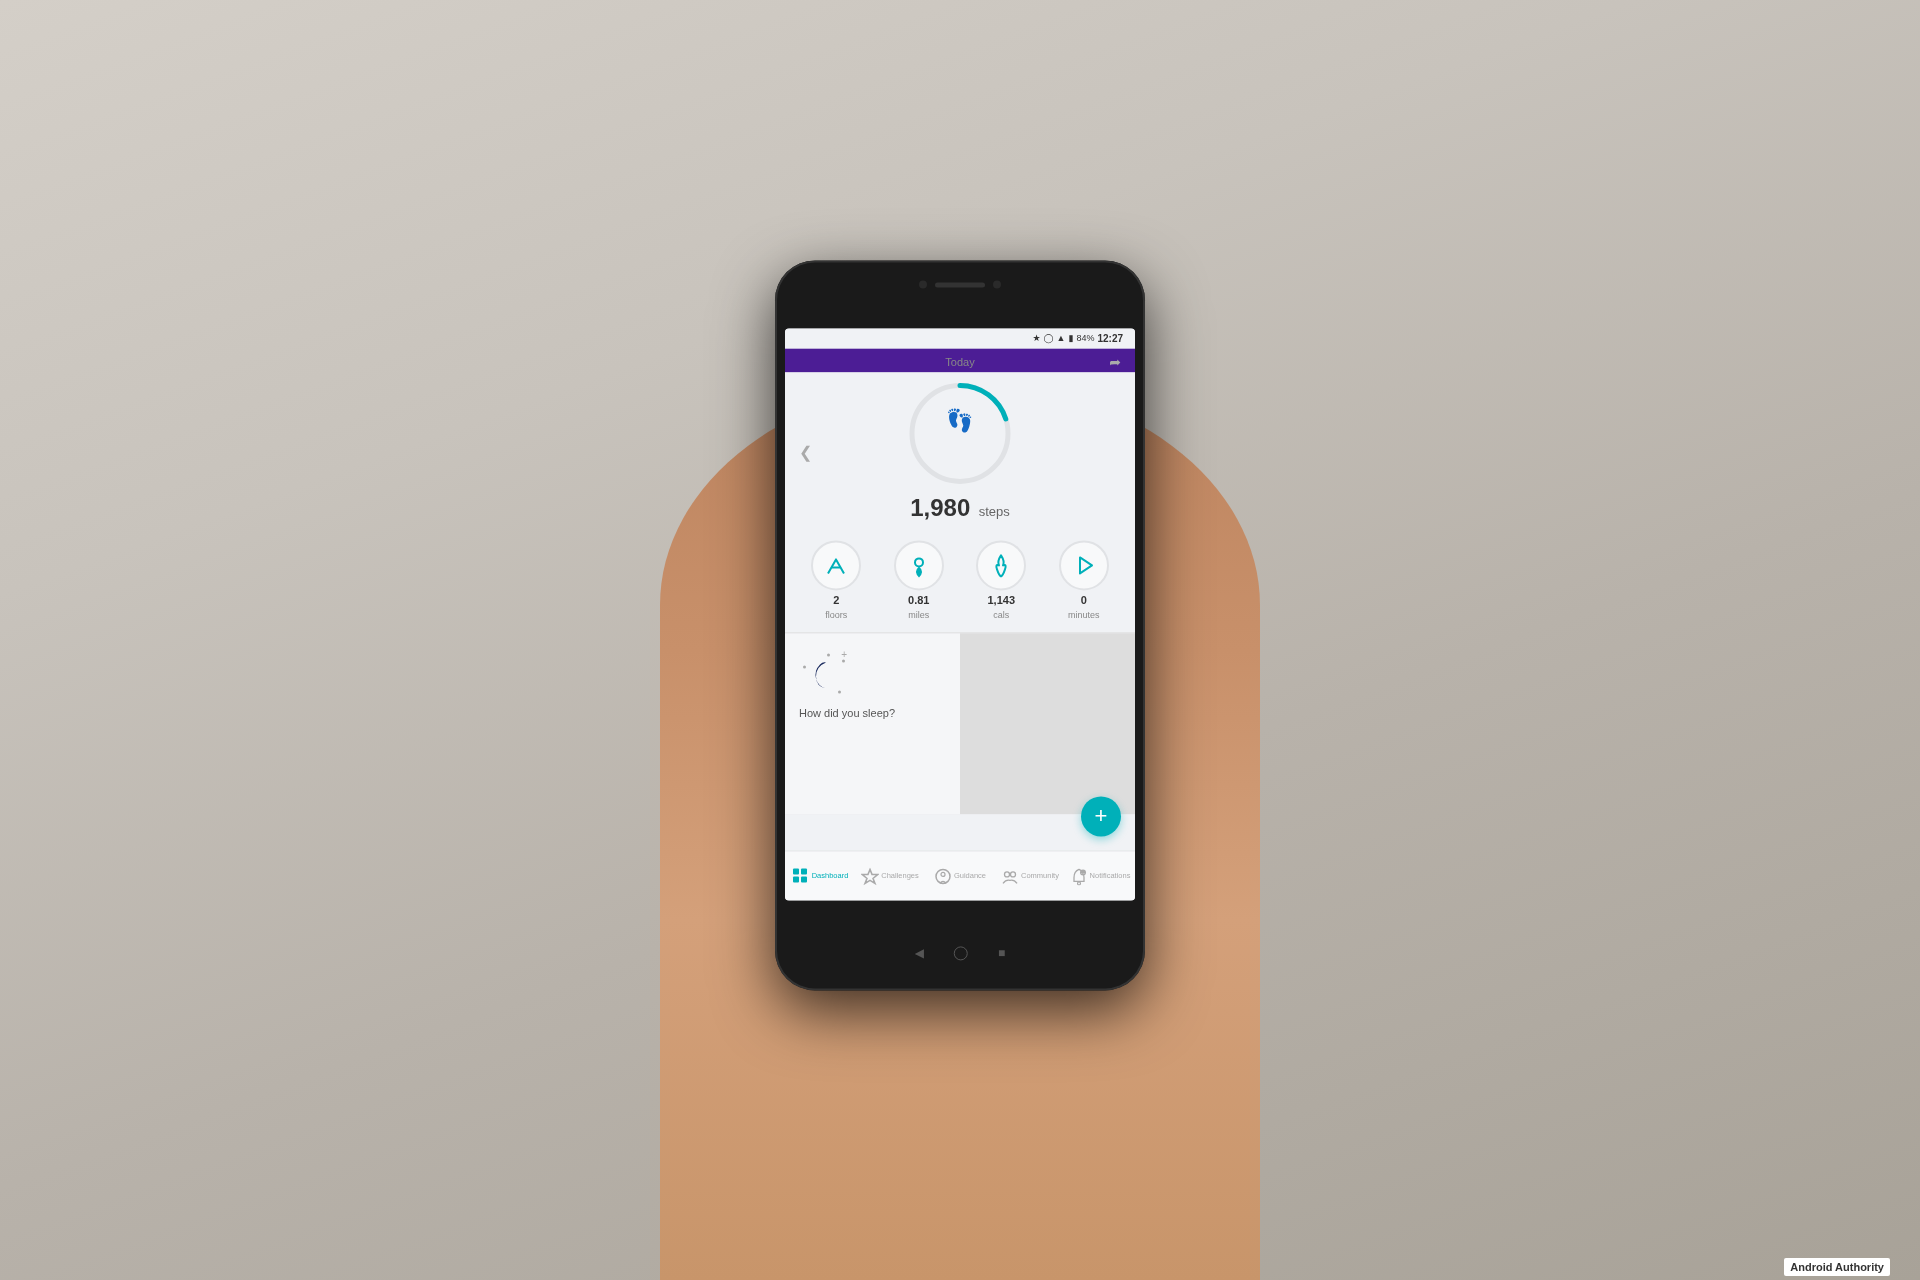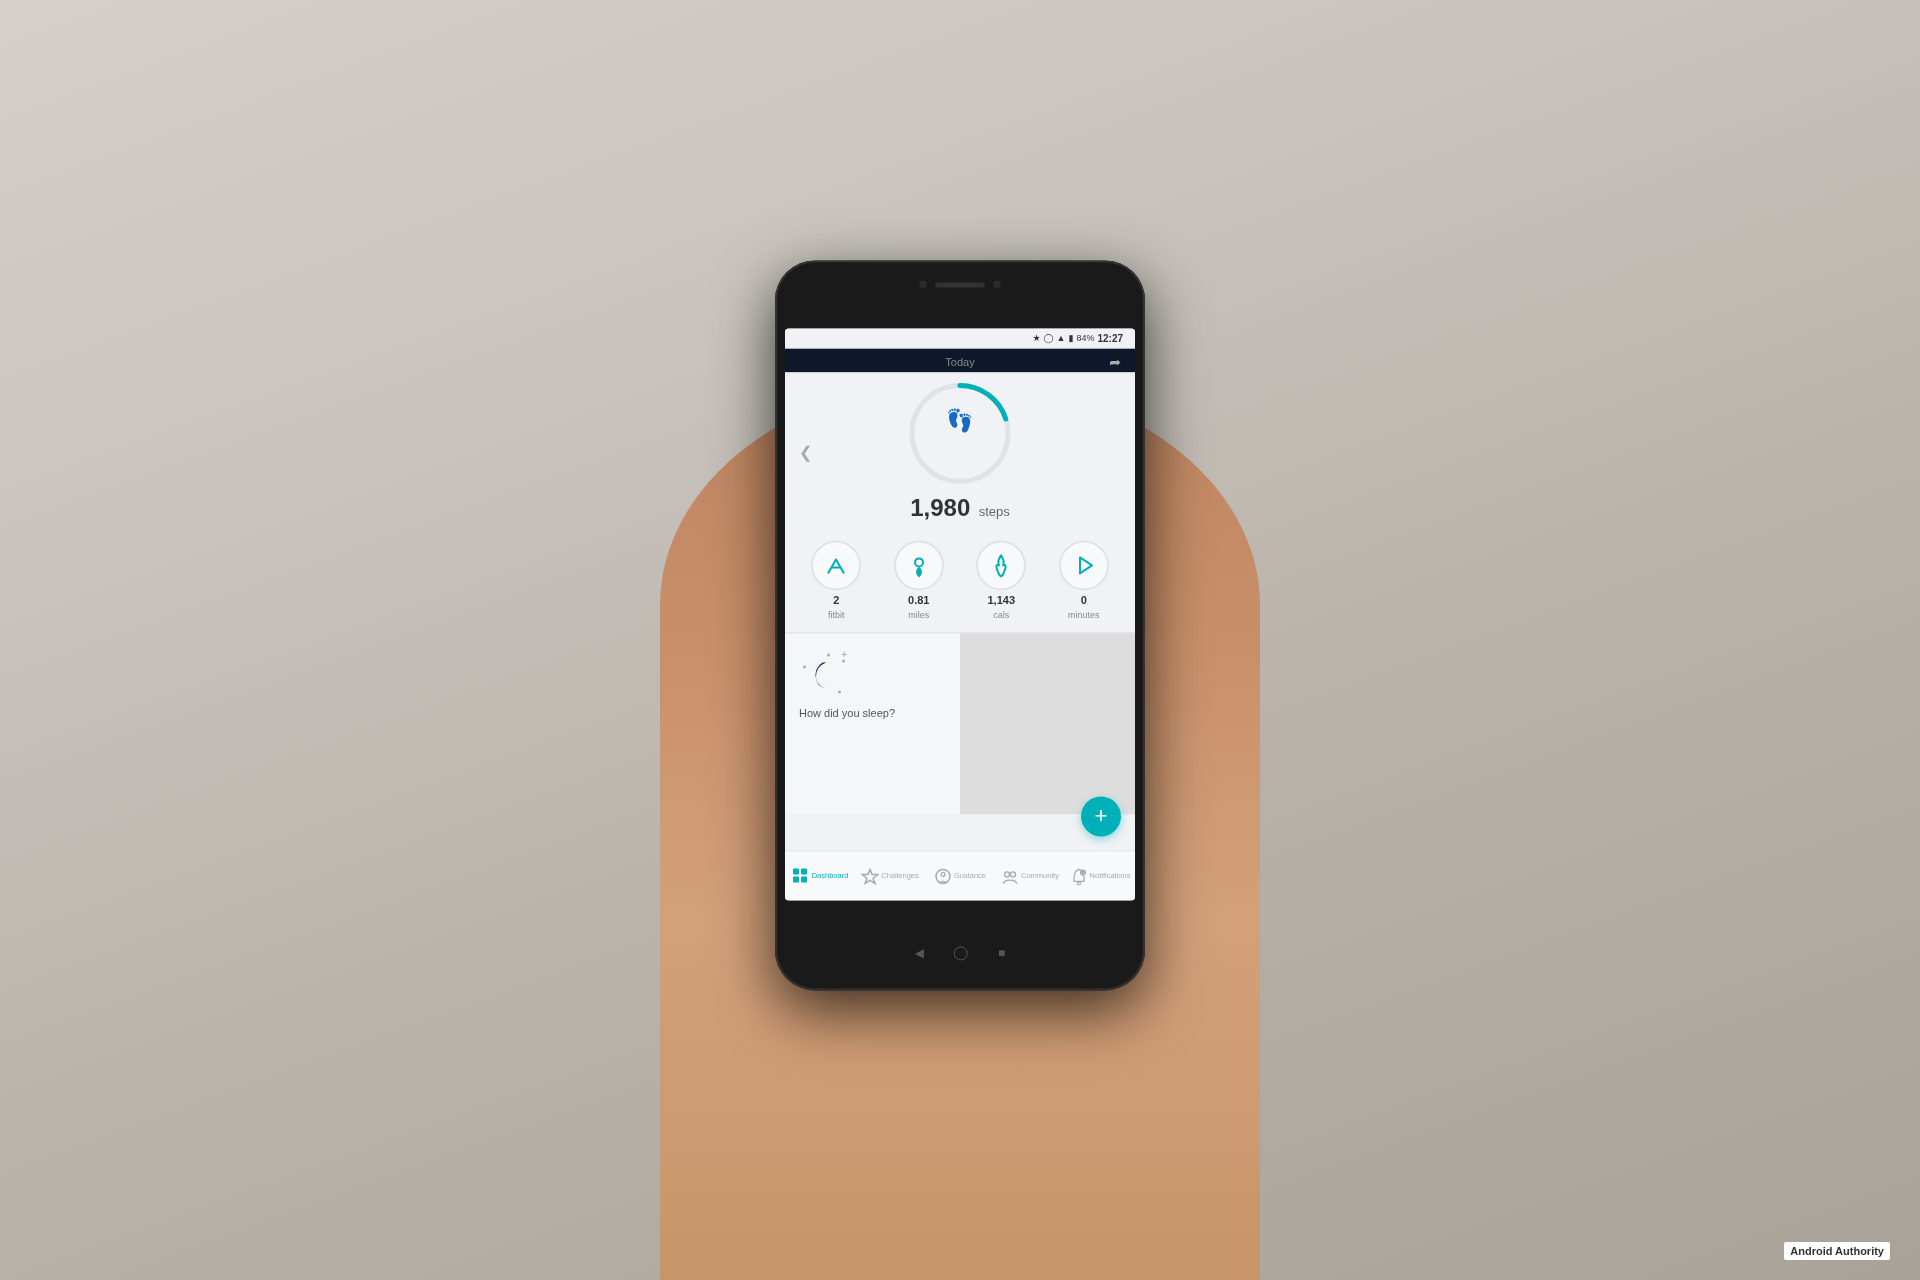--- a/index.html
+++ b/index.html
@@ -109,21 +109,21 @@
     
     .scroll-content {
       flex: 1;
       overflow: hidden;
       display: flex;
       flex-direction: column;
     }
 
     
     .today-section {
-      background: #0f172a;
+      background: #4c1d95;
       padding: 8px 14px 4px;
       display: flex;
       align-items: center;
       justify-content: center;
       position: relative;
     }
 
     .today-label {
       font-size: 11px;
       color: #888;
@@ -351,21 +351,21 @@
     .camera {
       width: 8px;
       height: 8px;
       border-radius: 50%;
       background: #2a2a2a;
     }
 
     
     .watermark {
       position: absolute;
-      bottom: 20px;
+      bottom: 4px;
       right: 30px;
       z-index: 20;
       display: flex;
       align-items: center;
       gap: 4px;
     }
 
     .watermark-text {
       background: white;
       color: #333;
@@ -457,21 +457,21 @@
       <div class="stats-grid">
 
         <div class="stat-item">
           <div class="stat-circle">
             <svg width="28" height="28" viewBox="0 0 28 28">
               <path d="M6 22 L14 8 L22 22" fill="none" stroke="#00b0b9" stroke-width="2" stroke-linejoin="round"></path>
               <line x1="10" y1="16" x2="18" y2="16" stroke="#00b0b9" stroke-width="2"></line>
             </svg>
           </div>
           <span class="stat-value">2</span>
-          <span class="stat-label">fitbit</span>
+          <span class="stat-label">floors</span>
         </div>
 
         <div class="stat-item">
           <div class="stat-circle">
             <svg width="28" height="28" viewBox="0 0 28 28">
               <circle cx="14" cy="11" r="4" fill="none" stroke="#00b0b9" stroke-width="2"></circle>
               <path d="M14 15 Q8 20 14 26 Q20 20 14 15Z" fill="#00b0b9"></path>
             </svg>
           </div>
           <span class="stat-value">0.81</span>

